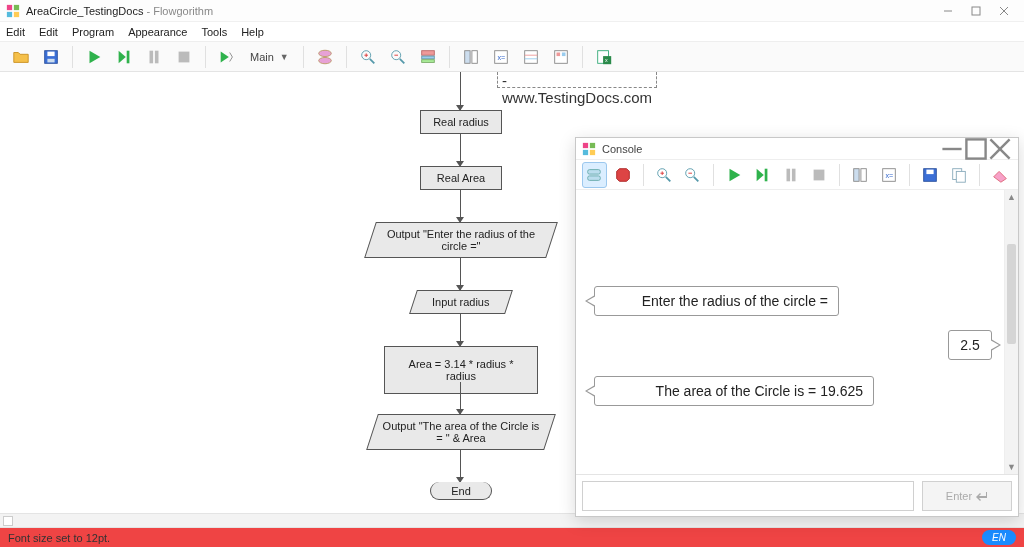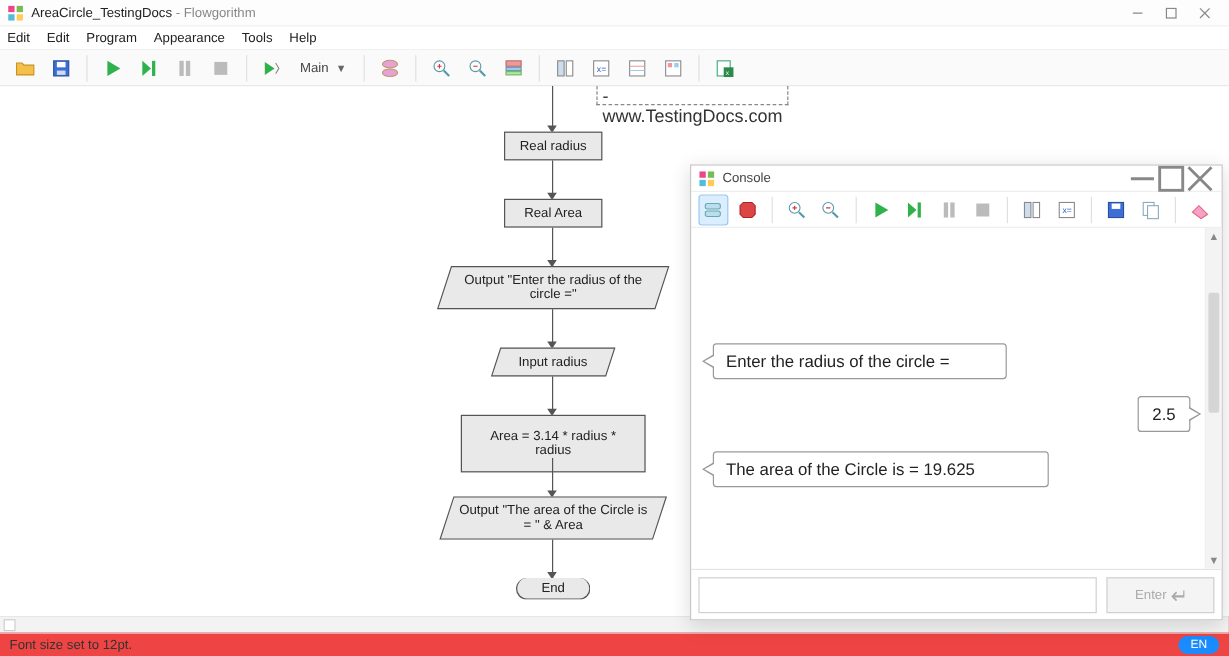--- a/index.html
+++ b/index.html
@@ -42,35 +42,35 @@
 .arrow { position: absolute; width: 1px; background: #555; left: 460px; }
 .arrow::after { content: ""; position: absolute; bottom: -1px; left: -4px; width: 0; height: 0; border-left: 4px solid transparent; border-right: 4px solid transparent; border-top: 6px solid #555; }
 
 
 .hscroll { position: absolute; left: 0; right: 0; bottom: 20px; height: 14px; background: #f3f3f3; border-top: 1px solid #e4e4e4; display: flex; align-items: center; }
 .hscroll .thumb { width: 10px; height: 10px; margin-left: 3px; border: 1px solid #ccc; background: #fff; }
 
 
 .statusbar { position: absolute; left: 0; right: 0; bottom: 0; height: 20px; background: #ef4444; border-top: 1px solid #e4e4e4; display: flex; align-items: center; font-size: 11px; color: #333; padding: 0 8px; }
 .statusbar .spacer { flex: 1; }
-.langpill { background: #1a8cff; color: #fff; font-size: 10px; padding: 2px 10px; border-radius: 10px; }
+.langpill { background: #1a8cff; color: #fff; font-size: 10px; padding: 2px 10px; border-radius: 10px; font-style: italic; }
 
 
 .console { position: absolute; top: 137px; left: 575px; width: 444px; height: 380px; background: #fff; border: 1px solid #c8c8c8; box-shadow: 0 4px 16px rgba(0,0,0,.15); display: flex; flex-direction: column; }
 .console .ctitle { height: 22px; display: flex; align-items: center; padding: 0 6px; font-size: 11px; color: #444; border-bottom: 1px solid #eee; }
 .console .ctitle .spacer { flex: 1; }
 .console .ctitle .winbtn { width: 24px; height: 16px; display: flex; align-items: center; justify-content: center; color: #888; }
 .console .ctoolbar { height: 30px; display: flex; align-items: center; padding: 2px 6px; gap: 4px; border-bottom: 1px solid #eee; }
 .console .cbody { flex: 1; position: relative; overflow: hidden; }
 .console .cscroll { position: absolute; top: 0; right: 0; bottom: 0; width: 14px; background: #f3f3f3; border-left: 1px solid #eee; }
 .console .cscroll .up, .console .cscroll .dn { height: 14px; display: flex; align-items: center; justify-content: center; color: #888; font-size: 9px; }
 .console .cscroll .track { position: absolute; top: 14px; bottom: 14px; left: 0; right: 0; }
 .console .cscroll .thumb { position: absolute; top: 40px; left: 2px; right: 2px; height: 100px; background: #d5d5d5; border-radius: 2px; }
 
-.bubble { position: absolute; border: 1px solid #999; background: #fff; font-size: 14px; color: #222; display: flex; align-items: center; padding: 6px 10px; }
+.bubble { position: absolute; border: 1px solid #999; background: #fff; font-size: 14px; color: #222; display: flex; align-items: center; padding: 6px 10px; justify-content: flex-end; }
 .bubble.left { border-radius: 3px; }
 .bubble.left::before { content: ""; position: absolute; left: -10px; top: 8px; width: 0; height: 0; border-top: 6px solid transparent; border-bottom: 6px solid transparent; border-right: 10px solid #999; }
 .bubble.left::after { content: ""; position: absolute; left: -8px; top: 9px; width: 0; height: 0; border-top: 5px solid transparent; border-bottom: 5px solid transparent; border-right: 9px solid #fff; }
 .bubble.right { border-radius: 3px; text-align: center; }
 .bubble.right::before { content: ""; position: absolute; right: -10px; top: 8px; width: 0; height: 0; border-top: 6px solid transparent; border-bottom: 6px solid transparent; border-left: 10px solid #999; }
 .bubble.right::after { content: ""; position: absolute; right: -8px; top: 9px; width: 0; height: 0; border-top: 5px solid transparent; border-bottom: 5px solid transparent; border-left: 9px solid #fff; }
 
 .console .cinput { height: 42px; border-top: 1px solid #e4e4e4; display: flex; align-items: center; padding: 6px; gap: 8px; }
 .console .cinput input { flex: 1; height: 30px; border: 1px solid #d0d0d0; padding: 0 8px; font-size: 12px; }
 .console .cinput button { width: 90px; height: 30px; border: 1px solid #d0d0d0; background: #f4f4f4; color: #aaa; font-size: 11px; display: flex; align-items: center; justify-content: center; gap: 4px; cursor: not-allowed; }

